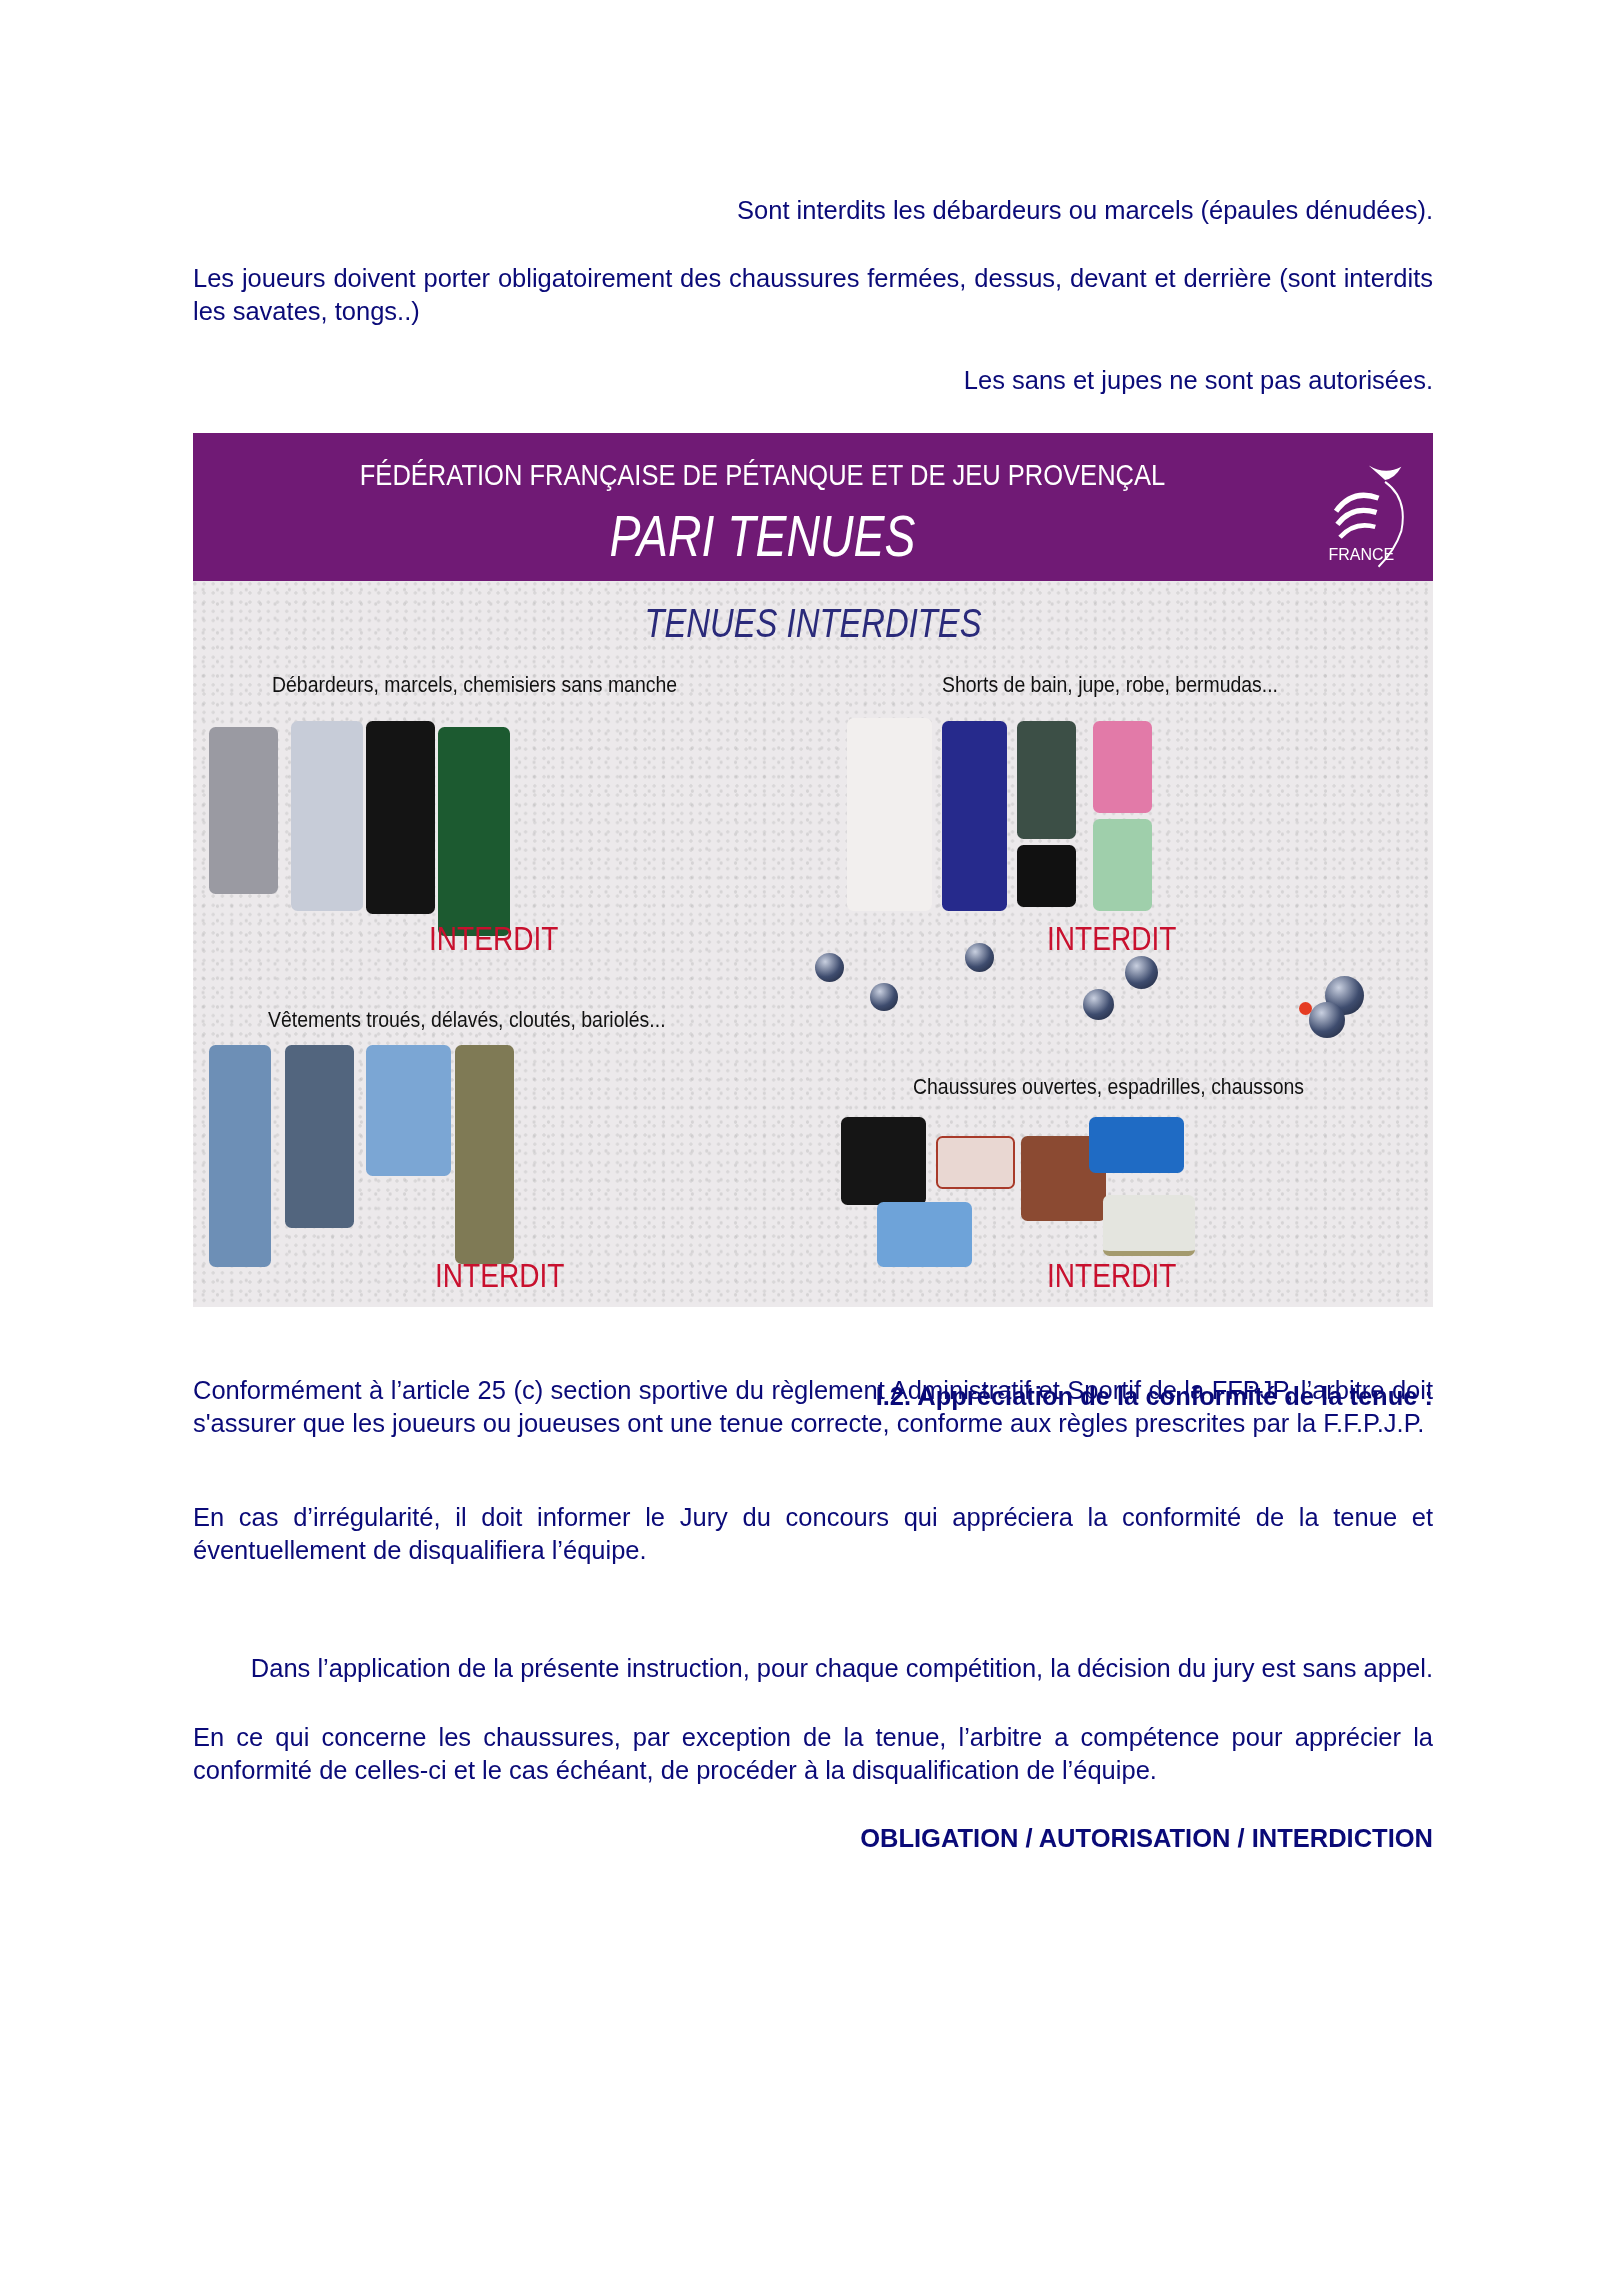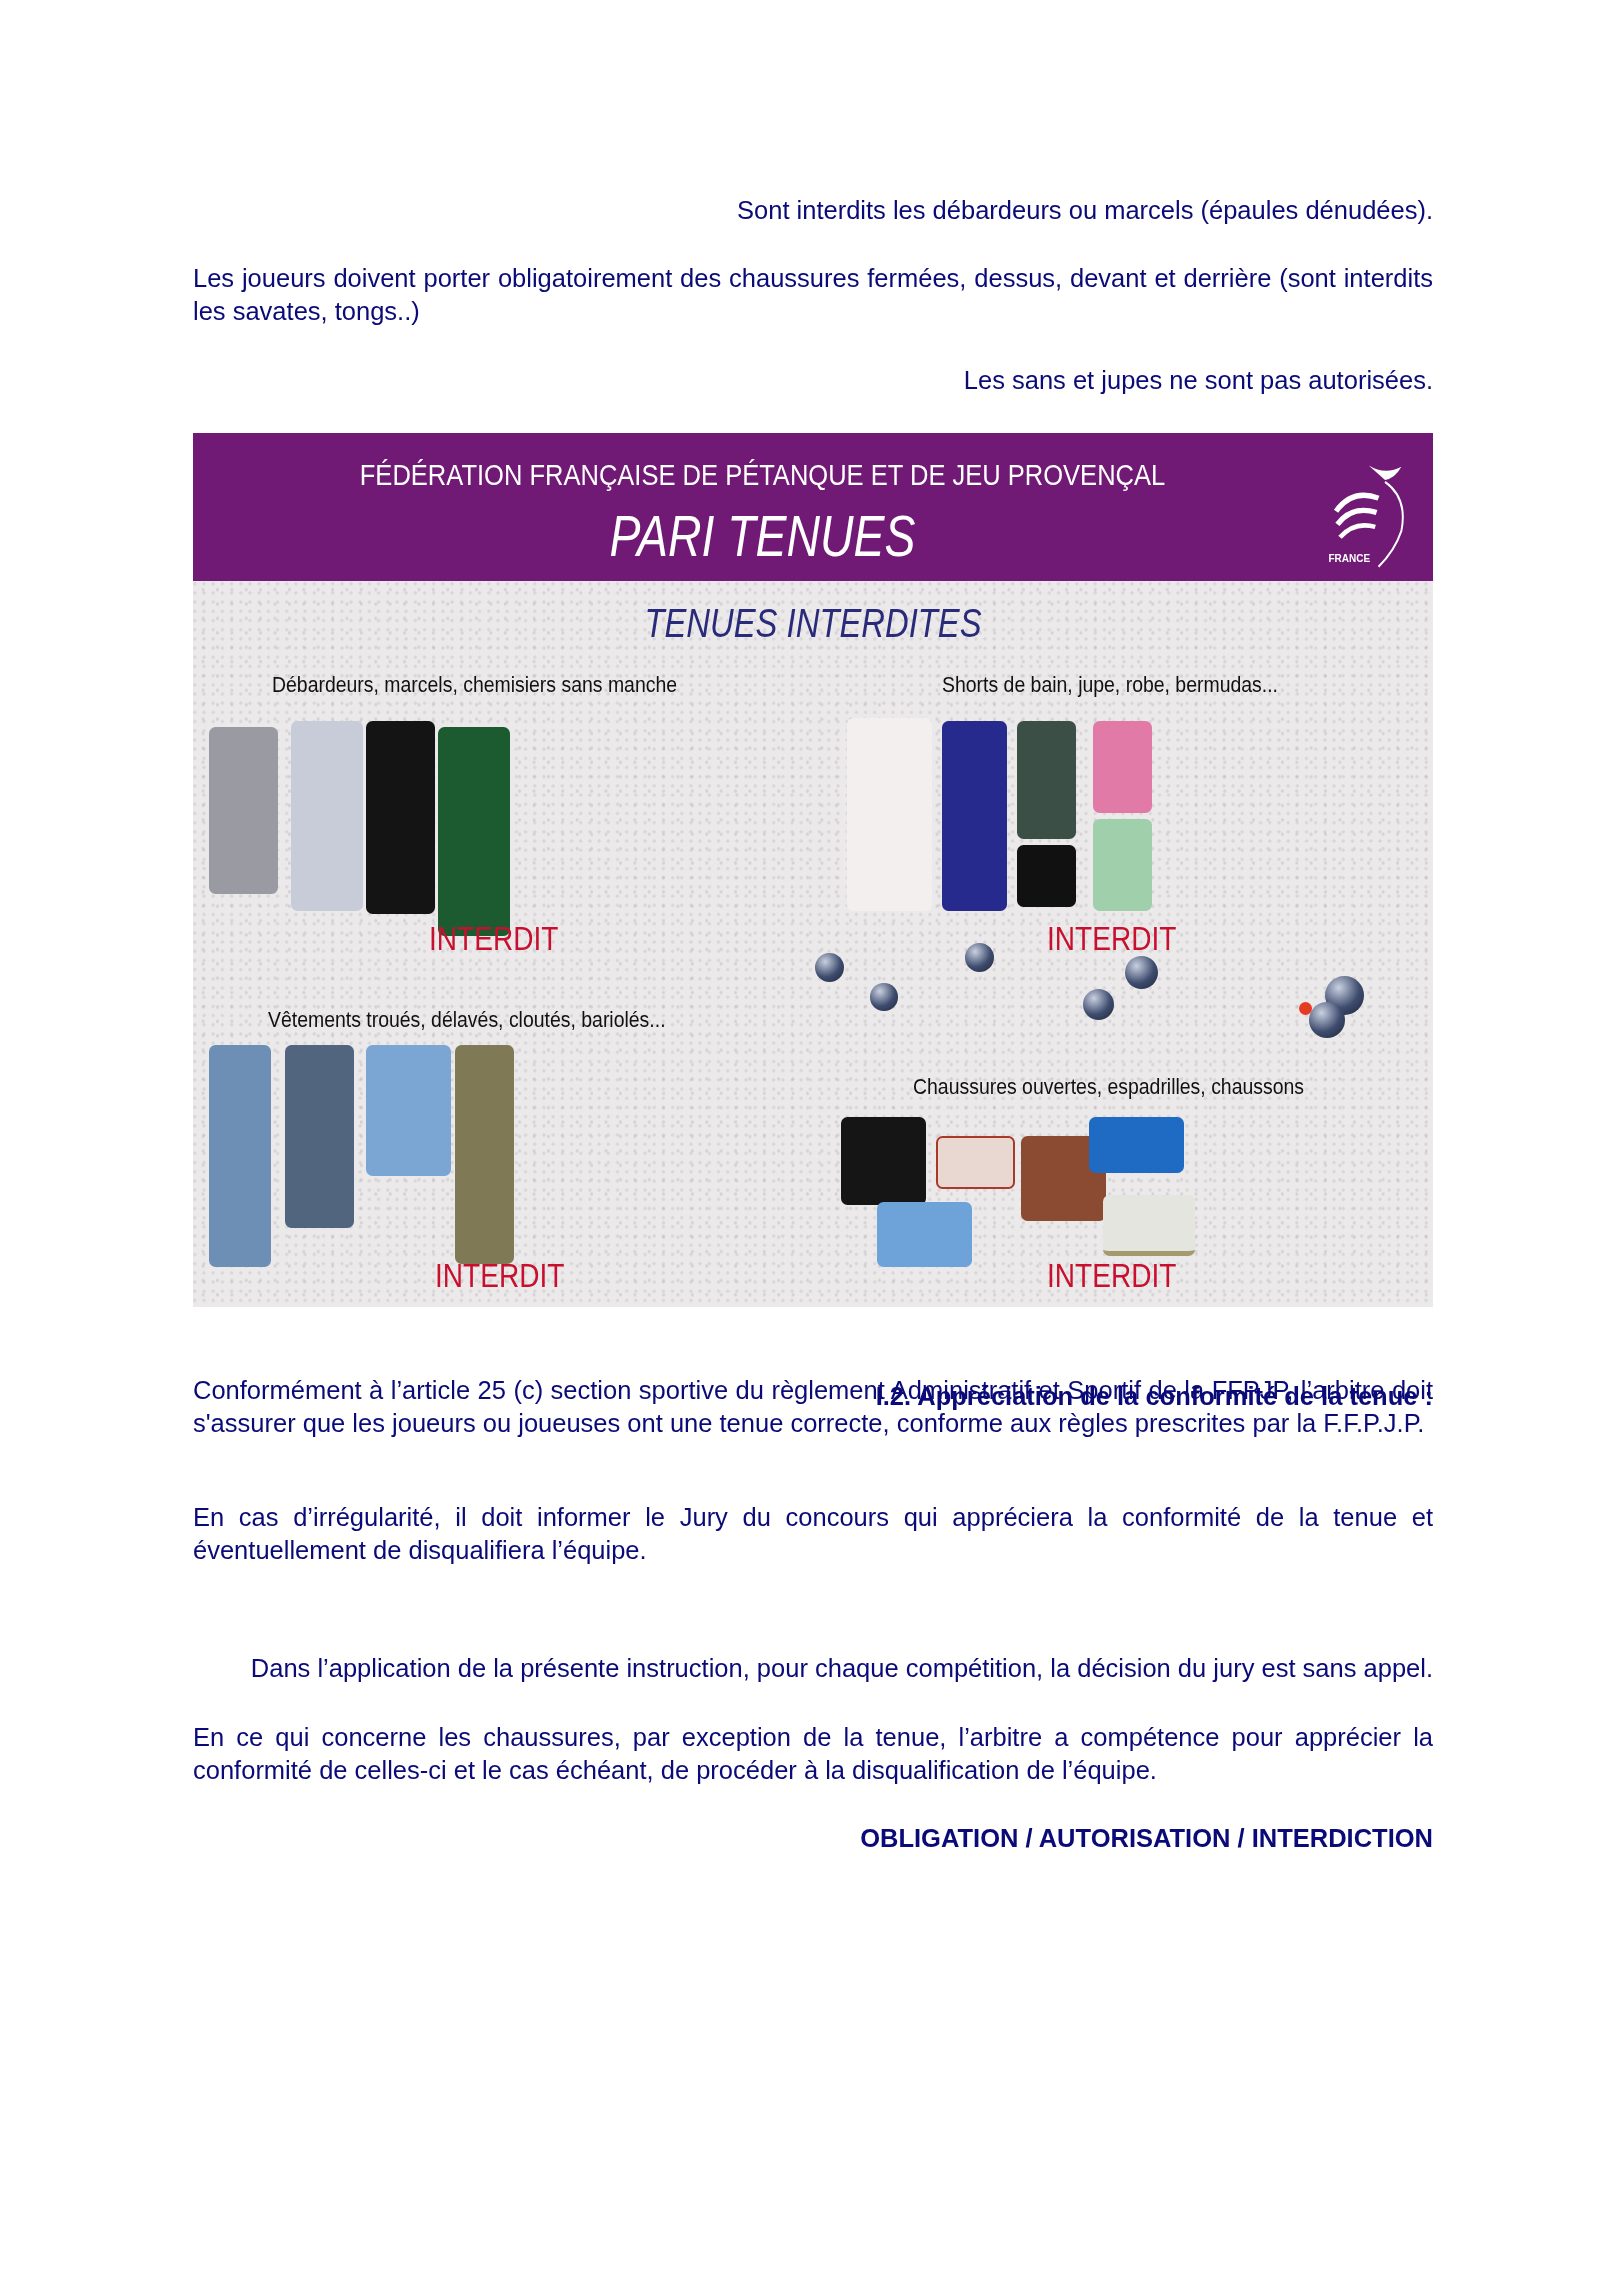--- a/index.html
+++ b/index.html
@@ -6,21 +6,21 @@
   body { width:1622px; height:2295px; position:relative; overflow:hidden; font-family:"Liberation Sans", sans-serif; color:#0a0a78; }
   .p { position:absolute; left:193px; width:1240px; font-size:25.5px; line-height:33px; text-align:justify; margin:0; }
   .p.last-left { text-align:right; }
   .h { font-weight:bold; }
   
   .poster { position:absolute; left:193px; top:433px; width:1240px; height:874px; background:#e9e7e9; overflow:hidden; }
   .banner { position:absolute; left:0; top:0; width:100%; height:148px; background:#701a75; }
   .banner .fed { position:absolute; left:0; width:1139px; top:26px; text-align:center; color:#fff; font-size:29px; letter-spacing:0px; transform:scaleX(0.88); transform-origin:center; }
   .banner .pari { position:absolute; left:0; width:1139px; top:69px; text-align:center; color:#fff; font-size:58px; font-style:italic; transform:scaleX(0.8); }
   .logo { position:absolute; right:11.8px; top:26px; width:98px; height:111px; }
-  .logo .lt { position:absolute; bottom:6.5px; left:5.2px; color:#fff; font-size:10px; font-weight:bold; }
+  .logo .lt { position:absolute; bottom:6.5px; left:5.2px; color:#fff; font-size:16px; font-weight:normal; }
   .gravel { position:absolute; left:0; top:148px; width:100%; height:726px;
     background:
       radial-gradient(circle at 20% 30%, rgba(180,180,180,.35) 0 1.3px, transparent 2px),
       radial-gradient(circle at 70% 60%, rgba(160,160,160,.3) 0 1.3px, transparent 2px),
       #ece9eb;
     background-size: 9.2px 9.2px, 14.4px 14.4px, auto; }
   .tenues { position:absolute; top:167px; left:0; width:100%; text-align:center; font-size:41px; font-style:italic; color:#2a2a7a; transform:scaleX(0.8); }
   .cap { position:absolute; color:#111; font-size:21.6px; transform:scaleX(0.9); transform-origin:left; white-space:nowrap; }
   .interdit { position:absolute; color:#c8102e; font-size:33px; transform:scaleX(0.85); transform-origin:left; }
   .item { position:absolute; border-radius:6.5px; }

